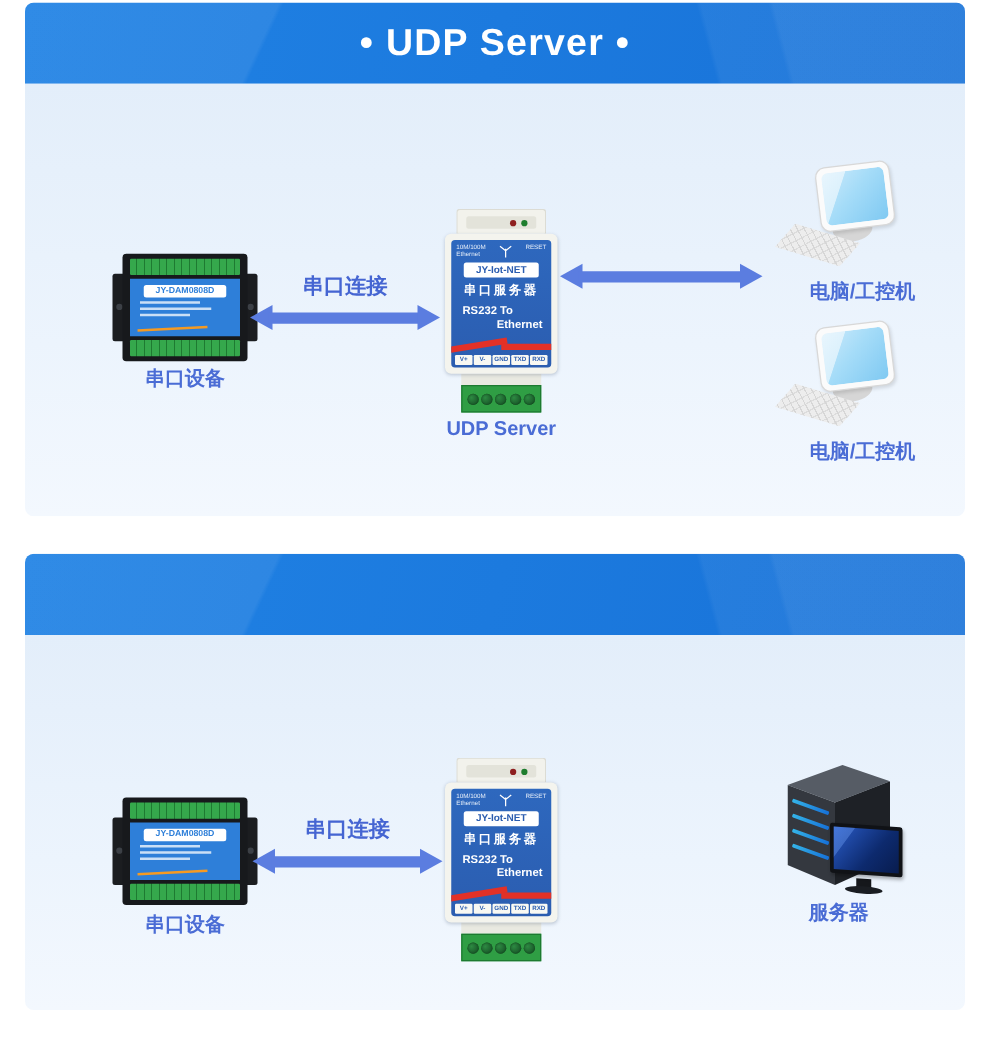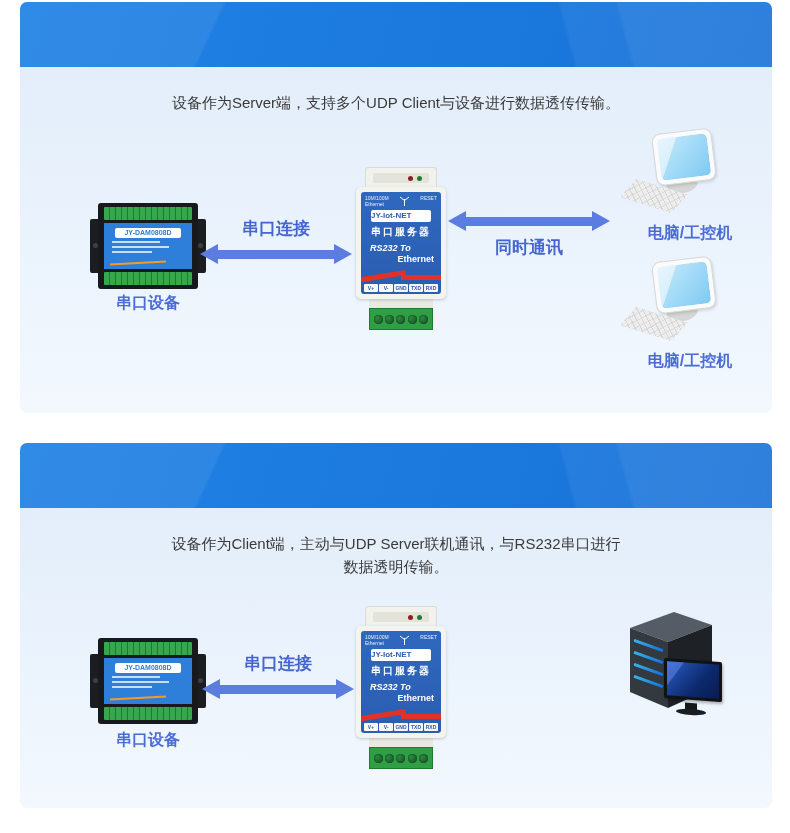--- a/index.html
+++ b/index.html
@@ -64,23 +64,23 @@
   .led.red { background:#8e1f1f; } .led.green { background:#1e7d2e; }
   .srv-main { position:relative; width:90px; height:112px; background:#f4f4ee; border-radius:5px;
     box-shadow:0 1px 3px rgba(40,60,90,0.25); padding:5px; }
   .srv-panel { position:relative; width:100%; height:100%; background:linear-gradient(180deg,#2e68be,#2b5db0);
     border-radius:3px; overflow:hidden; color:#fff; }
   .srv-top-row { display:flex; justify-content:space-between; align-items:flex-start; padding:3px 4px 0; }
   .srv-eth { font-size:5px; line-height:6px; text-align:left; color:#e8f0fa; }
   .antenna { margin-top:1px; }
   .srv-reset { font-size:5px; line-height:6px; color:#e8f0fa; text-align:right; }
   .srv-brand { margin:3px auto 0; width:60px; background:#fff; border-radius:2px; color:#2b5db0;
-    font-weight:bold; font-size:8px; line-height:12px; }
+    font-weight:bold; font-size:8px; text-align:center; line-height:12px; }
   .srv-product { text-align:center; font-size:10px; font-weight:bold; letter-spacing:2px; margin-top:3px; }
-  .srv-conv1 { font-size:9px; font-weight:bold; text-align:left; padding-left:9px; margin-top:4px;font-style:italic; }
+  .srv-conv1 { font-size:9px; font-weight:bold; text-align:left; padding-left:9px; margin-top:4px; }
   .srv-conv2 { font-size:9px; font-weight:bold; text-align:right; padding-right:7px; margin-top:1px; }
   .srv-stripe-a { position:absolute; bottom:15px; left:-5px; width:62%; height:5px; background:#e23127; transform:rotate(-9deg); }
   .srv-stripe-b { position:absolute; bottom:14px; right:-2px; width:52%; height:5px; background:#e23127; }
   .srv-terms { position:absolute; bottom:2px; left:3px; right:3px; display:flex; gap:1px; }
   .srv-term { flex:1; background:#f8f8f3; color:#2b5db0; font-size:5px; font-weight:bold;
     text-align:center; line-height:8px; border-radius:1px; overflow:hidden; }
   .srv-step { margin:0 auto; width:64px; height:9px; background:#e9e9e1; }
   .srv-green { margin:0 auto; width:64px; height:22px; background:#2f9e44; border:1px solid #1d7a30;
     display:flex; align-items:center; justify-content:space-around; padding:0 3px; }
   .screw { width:9px; height:9px; border-radius:50%; background:radial-gradient(circle at 35% 35%, #2d8a42, #124620);
@@ -120,25 +120,23 @@
     border-radius:50%; transform:skewY(4deg); }
 </style>
 </head>
 <body>
 
 <div id="page">
 
   <div class="card" id="card1">
     <div class="card-header">
       <div class="header-deco"></div>
+      <div class="card-title">• UDP Server •</div>
     </div>
     <div class="card-body">
-      <div class="desc">
-        <span>设备作为Server端，支持多个UDP Client与设备进行数据透传传输。</span>
-      </div>
 
       <div class="io" style="left:70px;top:136px;">
         <div class="io-ear l"></div>
         <div class="io-ear r"></div>
         <div class="io-body">
           <div class="io-strip top"></div>
           <div class="io-panel">
             <div class="io-model">JY-DAM0808D</div>
             <div class="io-line w1"></div>
             <div class="io-line w2"></div>
@@ -195,28 +193,28 @@
         </div>
         <div class="srv-step"></div>
         <div class="srv-green">
           <span class="screw"></span>
           <span class="screw"></span>
           <span class="screw"></span>
           <span class="screw"></span>
           <span class="screw"></span>
         </div>
       </div>
+      <div class="dev-label" style="left:306px;top:268px;width:150px;">UDP Server</div>
 
       <div class="link" style="left:428px;top:140px;width:162px;">
         <div class="arrow">
           <span class="head-l"></span>
           <span class="bar"></span>
           <span class="head-r"></span>
         </div>
-        <div class="link-label below">同时通讯</div>
       </div>
 
       <div class="pc" style="left:600px;top:64px;">
         <div class="pc-stand"></div>
         <div class="pc-monitor">
           <div class="pc-screen"></div>
         </div>
         <div class="pc-kb"></div>
       </div>
       <div class="dev-label" style="left:585px;top:156px;width:170px;">电脑/工控机</div>
@@ -230,24 +228,20 @@
       </div>
       <div class="dev-label" style="left:585px;top:284px;width:170px;">电脑/工控机</div>
     </div>
   </div>
 
   <div class="card" id="card2">
     <div class="card-header">
       <div class="header-deco"></div>
     </div>
     <div class="card-body">
-      <div class="desc">
-        <span>设备作为Client端，主动与UDP Server联机通讯，与RS232串口进行</span><br>
-        <span>数据透明传输。</span>
-      </div>
 
       <div class="io" style="left:70px;top:130px;">
         <div class="io-ear l"></div>
         <div class="io-ear r"></div>
         <div class="io-body">
           <div class="io-strip top"></div>
           <div class="io-panel">
             <div class="io-model">JY-DAM0808D</div>
             <div class="io-line w1"></div>
             <div class="io-line w2"></div>
@@ -320,16 +314,17 @@
         <div class="tw-slot" style="top:36px;"></div>
         <div class="tw-slot" style="top:48px;"></div>
         <div class="tw-slot" style="top:60px;"></div>
         <div class="tw-slot" style="top:72px;"></div>
         <div class="tw-mstand"></div>
         <div class="tw-mbase"></div>
         <div class="tw-monitor">
           <div class="tw-screen"></div>
         </div>
       </div>
+      <div class="dev-label" style="left:592px;top:212px;width:118px;">服务器</div>
     </div>
   </div>
 
 </div>
 
 </body></html>

